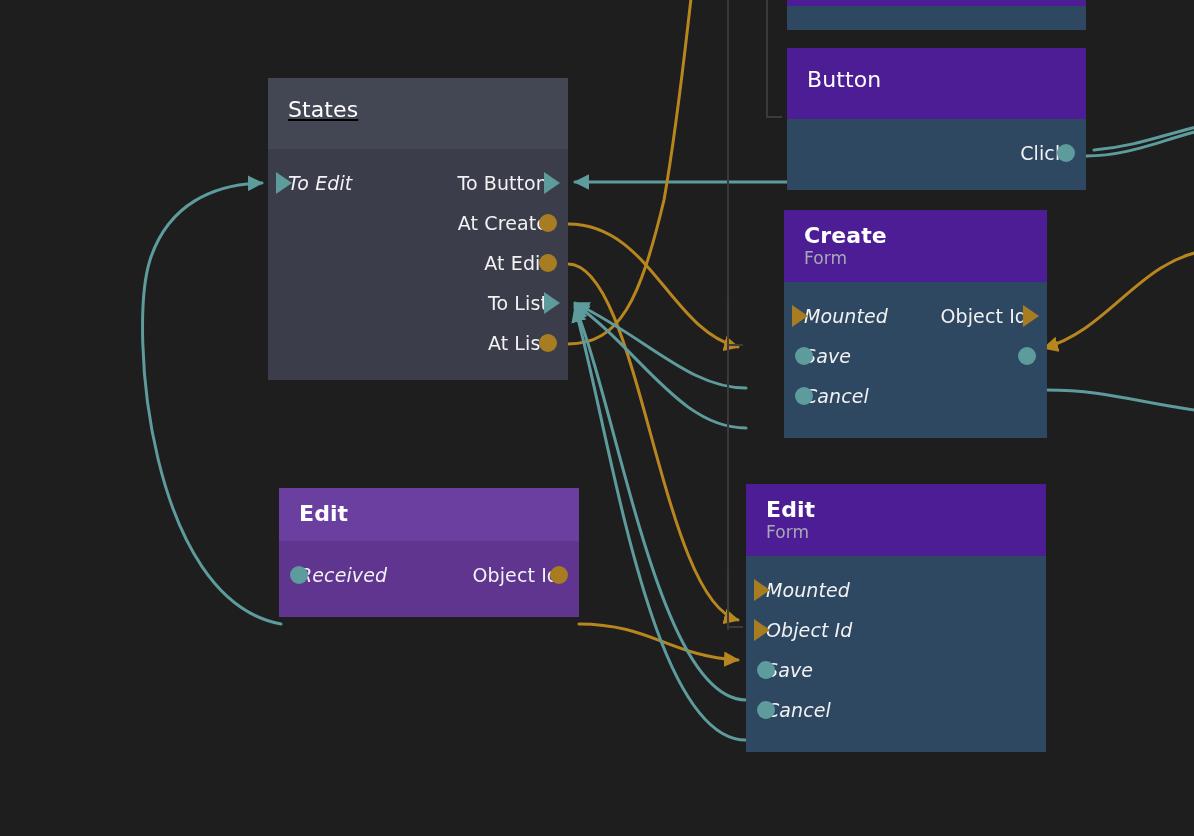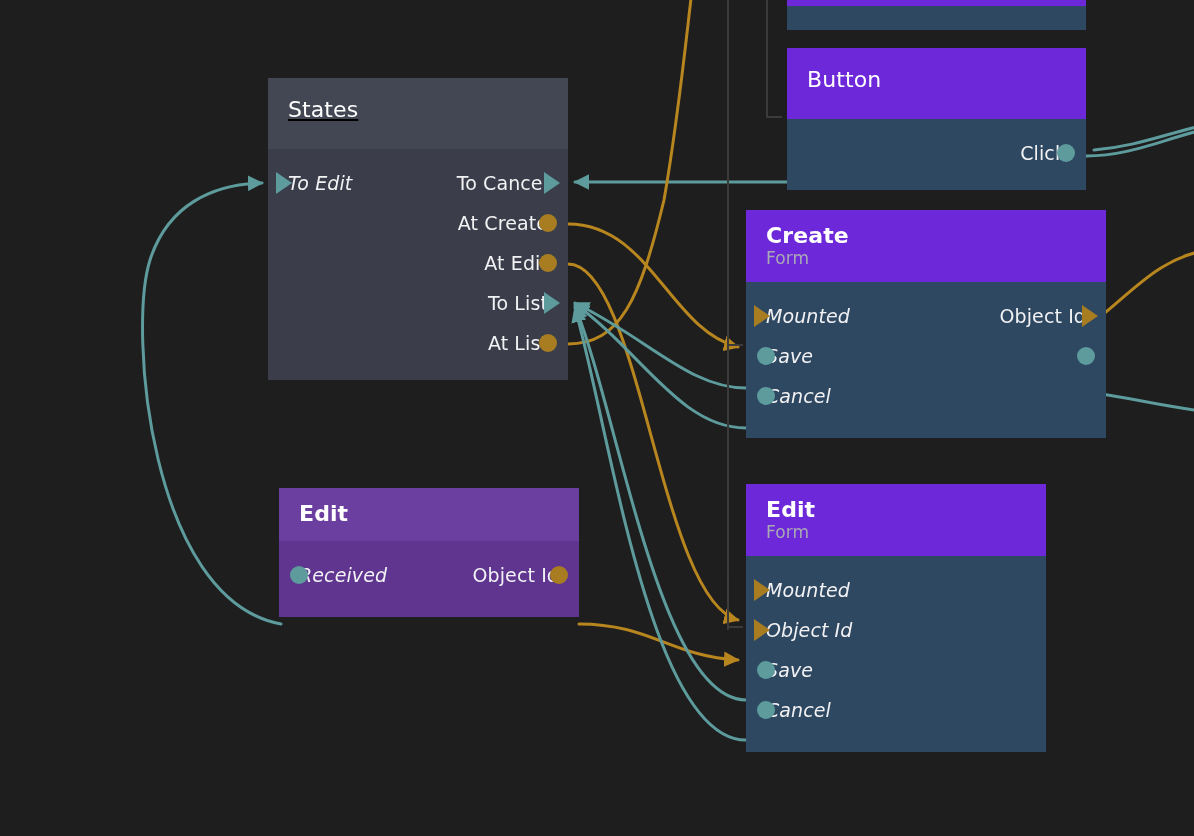--- a/index.html
+++ b/index.html
@@ -62,21 +62,21 @@
     white-space: nowrap;
     letter-spacing: 0.1px;
   }
   .port-in  { position: absolute; left: 20px; font-style: italic; }
   .port-out { position: absolute; right: 20px; }
 
   
   .n-states .node-header { background: #434754; text-decoration: underline; }
   .n-states .node-body   { background: #3b3e4a; }
   
-  .n-blue .node-header { background: #6d28d9; }
+  .n-blue .node-header { background: #4c1d95; }
   .n-blue .node-body   { background: #2f4861; }
   
   .n-purple .node-header { background: #6b3fa0; }
   .n-purple .node-body   { background: #5f3590; }
 
   .bracket {
     position: absolute;
     border-left: 2px solid #3b3b3b;
     border-bottom: 2px solid #3b3b3b;
     box-sizing: border-box;
@@ -133,21 +133,21 @@
         </div>
         <div class="node-body"></div>
       </div>
       <div class="node n-states" style="left: 268px; top: 78px; width: 300px; height: 302px;">
         <div class="node-header" style="padding-top: 20px; padding-bottom: 26px;">
           <div class="node-title plain">States</div>
         </div>
         <div class="node-body">
           <div class="port-row">
             <div class="port-in" style="position: absolute; left: 20px;"><span class="port-label">To Edit</span><span style="position: absolute; top: 50%; transform: translateY(-50%); left: -12px; width: 0px; height: 0px; border-top: 11px solid transparent; border-bottom: 11px solid transparent; border-left: 16px solid rgb(93, 155, 157);"></span></div>
-            <div class="port-out" style="position: absolute; right: 20px;"><span class="port-label">To Cancel</span><span style="position: absolute; top: 50%; transform: translateY(-50%); right: -12px; width: 0px; height: 0px; border-top: 11px solid transparent; border-bottom: 11px solid transparent; border-left: 16px solid rgb(93, 155, 157);"></span></div>
+            <div class="port-out" style="position: absolute; right: 20px;"><span class="port-label">To Button</span><span style="position: absolute; top: 50%; transform: translateY(-50%); right: -12px; width: 0px; height: 0px; border-top: 11px solid transparent; border-bottom: 11px solid transparent; border-left: 16px solid rgb(93, 155, 157);"></span></div>
           </div>
           <div class="port-row">
             <div class="port-out" style="position: absolute; right: 20px;"><span class="port-label">At Create</span><span style="position: absolute; top: 50%; transform: translateY(-50%); right: -9px; width: 18px; height: 18px; border-radius: 50%; background: rgb(168, 125, 34);"></span></div>
           </div>
           <div class="port-row">
             <div class="port-out" style="position: absolute; right: 20px;"><span class="port-label">At Edit</span><span style="position: absolute; top: 50%; transform: translateY(-50%); right: -9px; width: 18px; height: 18px; border-radius: 50%; background: rgb(168, 125, 34);"></span></div>
           </div>
           <div class="port-row">
             <div class="port-out" style="position: absolute; right: 20px;"><span class="port-label">To List</span><span style="position: absolute; top: 50%; transform: translateY(-50%); right: -12px; width: 0px; height: 0px; border-top: 11px solid transparent; border-bottom: 11px solid transparent; border-left: 16px solid rgb(93, 155, 157);"></span></div>
           </div>
@@ -159,21 +159,21 @@
       <div class="node n-blue" style="left: 787px; top: 48px; width: 299px; height: 142px;">
         <div class="node-header" style="padding-top: 20px; padding-bottom: 26px;">
           <div class="node-title plain">Button</div>
         </div>
         <div class="node-body">
           <div class="port-row">
             <div class="port-out" style="position: absolute; right: 20px;"><span class="port-label">Click</span><span style="position: absolute; top: 50%; transform: translateY(-50%); right: -9px; width: 18px; height: 18px; border-radius: 50%; background: rgb(93, 155, 157);"></span></div>
           </div>
         </div>
       </div>
-      <div class="node n-blue" style="left: 746px; top: 210px; width: 360px; height: 260px;">
+      <div class="node n-blue" style="left: 784px; top: 210px; width: 263px; height: 260px;">
         <div class="node-header" style="padding-bottom: 14px;">
           <div class="node-title">Create</div>
           <div class="node-subtitle">Form</div>
         </div>
         <div class="node-body">
           <div class="port-row">
             <div class="port-in" style="position: absolute; left: 20px;"><span class="port-label">Mounted</span><span style="position: absolute; top: 50%; transform: translateY(-50%); left: -12px; width: 0px; height: 0px; border-top: 11px solid transparent; border-bottom: 11px solid transparent; border-left: 16px solid rgb(168, 125, 34);"></span></div>
             <div class="port-out" style="position: absolute; right: 20px;"><span class="port-label">Object Id</span><span style="position: absolute; top: 50%; transform: translateY(-50%); right: -12px; width: 0px; height: 0px; border-top: 11px solid transparent; border-bottom: 11px solid transparent; border-left: 16px solid rgb(168, 125, 34);"></span></div>
           </div>
           <div class="port-row">

